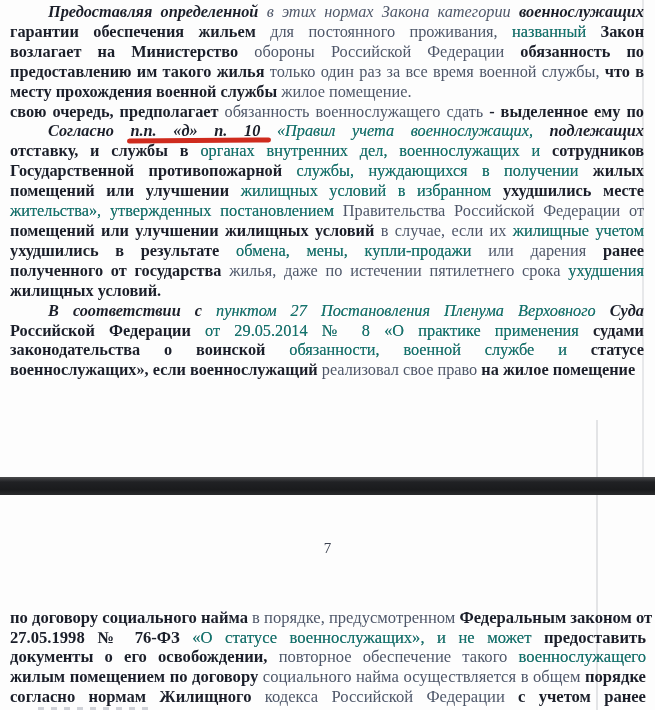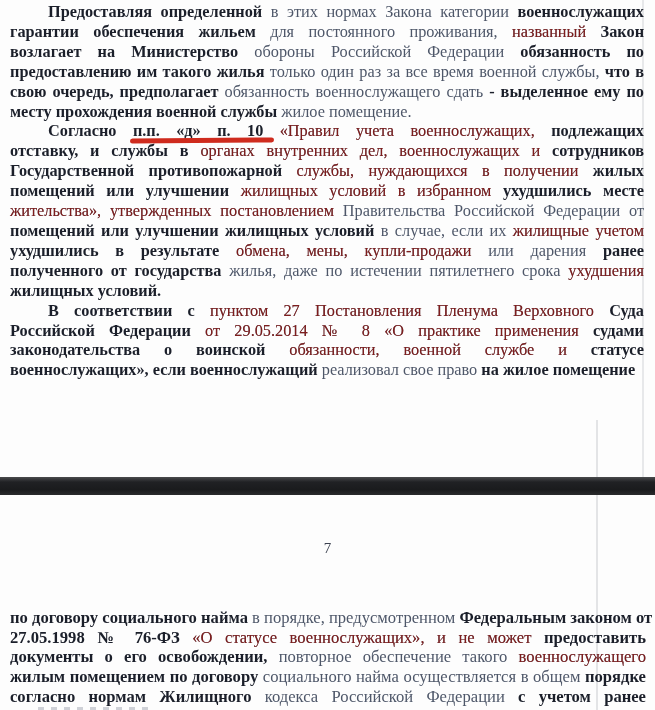--- a/index.html
+++ b/index.html
@@ -32,25 +32,25 @@
   .page-number{
     position:absolute;left:0;top:540px;width:655px;z-index:1;
     text-align:center;font-size:15px;color:#3c4250;
   }
 
   .line{
     text-align:justify;text-align-last:justify;white-space:nowrap;
     -moz-text-align-last:justify;
   }
   .line.last{text-align-last:left;-moz-text-align-last:left;}
-  .line.first{padding-left:38px;}
+  .line.first{padding-left:38px;font-style:italic;}
 
   
   .r-d{font-weight:700;color:#1b1f2a;}
-  .r-m{color:#7f1d1d;text-shadow:0 0 .5px rgba(46,53,67,.65);margin-top:36px;}
+  .r-m{color:#0f766e;text-shadow:0 0 .5px rgba(46,53,67,.65);margin-top:36px;}
   .r-l{color:#4e5769;}
 
   
   .ul{position:relative;}
   .ul::after{
     content:"";position:absolute;height:4.5px;border-radius:3px;
     bottom:-2px;background:#cf2b1e;z-index:3;
   }
   .ul1::after{left:-3px;right:-11px;transform:rotate(-0.5deg);}
   .ul2::after{left:-7px;right:-4px;transform:rotate(-0.7deg);background:#d32f1f;}
@@ -68,22 +68,22 @@
 
   <div class="scanline scanline-right"></div>
   <div class="scanline scanline-mid"></div>
 
   <div class="page-top">
     <div>
         <div class="line first"><span class="r-d">Предоставляя определенной </span><span class="r-l">в этих нормах Закона категории </span><span class="r-d">военнослужащих</span></div>
         <div class="line"><span class="r-d">гарантии обеспечения жильем </span><span class="r-l">для постоянного проживания, </span><span class="r-m">названный </span><span class="r-d">Закон</span></div>
         <div class="line"><span class="r-d">возлагает на Министерство </span><span class="r-l">обороны Российской Федерации </span><span class="r-d">обязанность по</span></div>
         <div class="line"><span class="r-d">предоставлению им такого жилья </span><span class="r-l">только один раз за все время военной службы, </span><span class="r-d">что в</span></div>
+        <div class="line last"><span class="r-d">месту прохождения военной службы </span><span class="r-l">жилое помещение.</span></div>
         <div class="line"><span class="r-d">свою очередь, предполагает </span><span class="r-l">обязанность военнослужащего сдать </span><span class="r-d">- выделенное ему по</span></div>
-        <div class="line last"><span class="r-d">месту прохождения военной службы </span><span class="r-l">жилое помещение.</span></div>
       </div>
     <div>
         <div class="line first"><span class="r-d">Согласно </span><span class="r-d ul ul1">п.п. «д» п. 10</span><span class="r-m"> «Правил учета военнослужащих, </span><span class="r-d">подлежащих</span></div>
         <div class="line"><span class="r-d">отставку, и службы в </span><span class="r-m">органах внутренних дел, военнослужащих и </span><span class="r-d">сотрудников</span></div>
         <div class="line"><span class="r-d">Государственной противопожарной </span><span class="r-m">службы, нуждающихся в получении </span><span class="r-d">жилых</span></div>
         <div class="line"><span class="r-d">помещений или улучшении </span><span class="r-m">жилищных условий в избранном </span><span class="r-d">ухудшились месте</span></div>
         <div class="line"><span class="r-m">жительства», утвержденных постановлением </span><span class="r-l">Правительства Российской Федерации от</span></div>
         <div class="line"><span class="r-d">помещений или улучшении жилищных условий </span><span class="r-l">в случае, если их </span><span class="r-m">жилищные учетом</span></div>
         <div class="line"><span class="r-d">ухудшились в результате </span><span class="r-m">обмена, мены, купли-продажи </span><span class="r-l">или дарения </span><span class="r-d">ранее</span></div>
         <div class="line"><span class="r-d">полученного от государства </span><span class="r-l">жилья, даже по истечении пятилетнего срока </span><span class="r-m">ухудшения</span></div>

